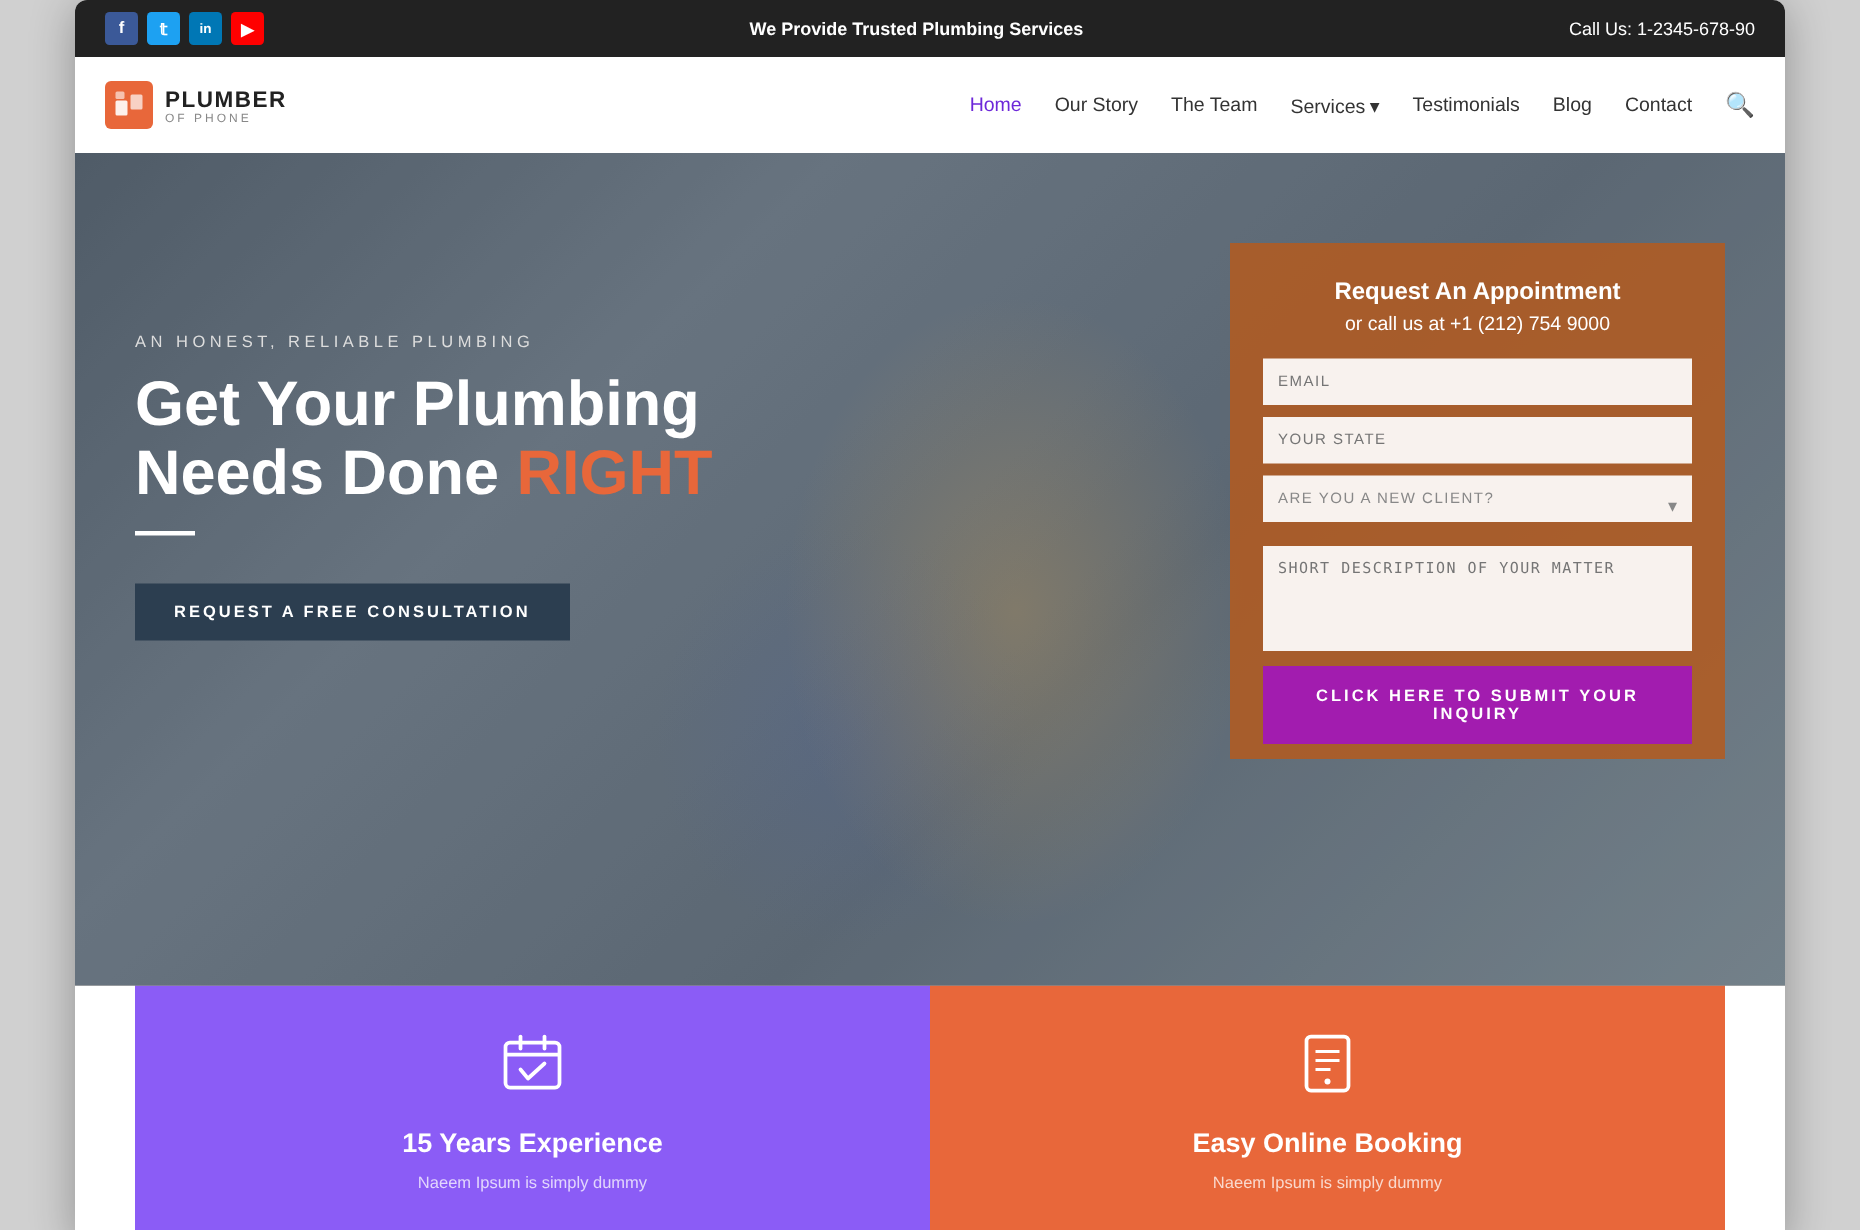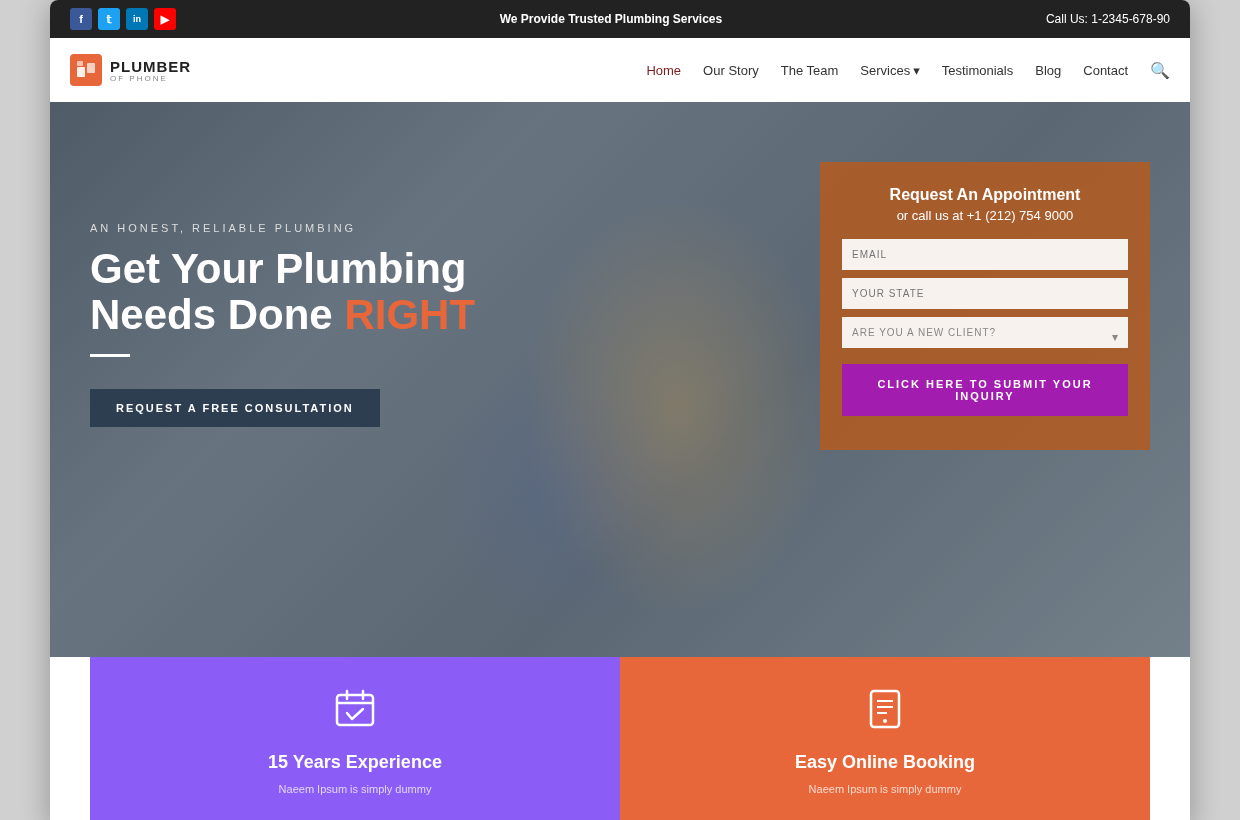--- a/index.html
+++ b/index.html
@@ -65,21 +65,21 @@
       color: #fff; font-size: 16px; font-weight: bold;
     }
     .logo-text { font-size: 15px; font-weight: bold; color: #222; letter-spacing: 1px; }
     .logo-sub { font-size: 8px; color: #888; letter-spacing: 2px; display: block; margin-top: -2px; }
     .nav-links {
       display: flex; align-items: center; gap: 22px; list-style: none;
     }
     .nav-links li a {
       text-decoration: none; font-size: 13px; color: #333; font-weight: 500;
     }
-    .nav-links li a.active { color: #7f1d1d; }
+    .nav-links li a.active { color: #6d28d9; }
     .nav-links li .has-dropdown { display: flex; align-items: center; gap: 3px; }
     .nav-search { font-size: 16px; color: #555; cursor: pointer; }
 
     
     .hero {
       position: relative;
       height: 555px;
       overflow: hidden;
       background: #555;
     }
@@ -133,21 +133,21 @@
       font-weight: bold;
     }
 
     
     .hero-right {
       width: 330px;
       margin-left: 40px;
     }
     .appt-box {
       background: rgba(180, 90, 30, 0.85);
-      padding: 24px 22px 34px 22px;
+      padding: 24px 22px 10px 22px;
       margin-top: 20px;
     }
     .appt-title {
       color: #fff; font-size: 16px; font-weight: bold; text-align: center; margin-bottom: 4px;
     }
     .appt-subtitle {
       color: #fff; font-size: 13px; text-align: center; margin-bottom: 16px;
     }
     .form-row {
       display: flex; gap: 8px; margin-bottom: 8px;
@@ -318,20 +318,21 @@
           <div class="form-row">
             <input class="form-input" type="text" placeholder="YOUR STATE" style="">
           </div>
           <div class="select-wrapper">
             <select class="form-select">
               <option>ARE YOU A NEW CLIENT?</option>
               <option>YES</option>
               <option>NO</option>
             </select>
           </div>
+          <textarea class="form-textarea" placeholder="SHORT DESCRIPTION OF YOUR MATTER" style=""></textarea>
           <button class="submit-btn">CLICK HERE TO SUBMIT YOUR INQUIRY</button>
         </div>
       </div>
     </div>
   </div>
 
   <div class="features-bar">
     <div class="feature-card orange">
       <div class="feature-icon">
         <svg width="44" height="44" viewBox="0 0 44 44" fill="none">

